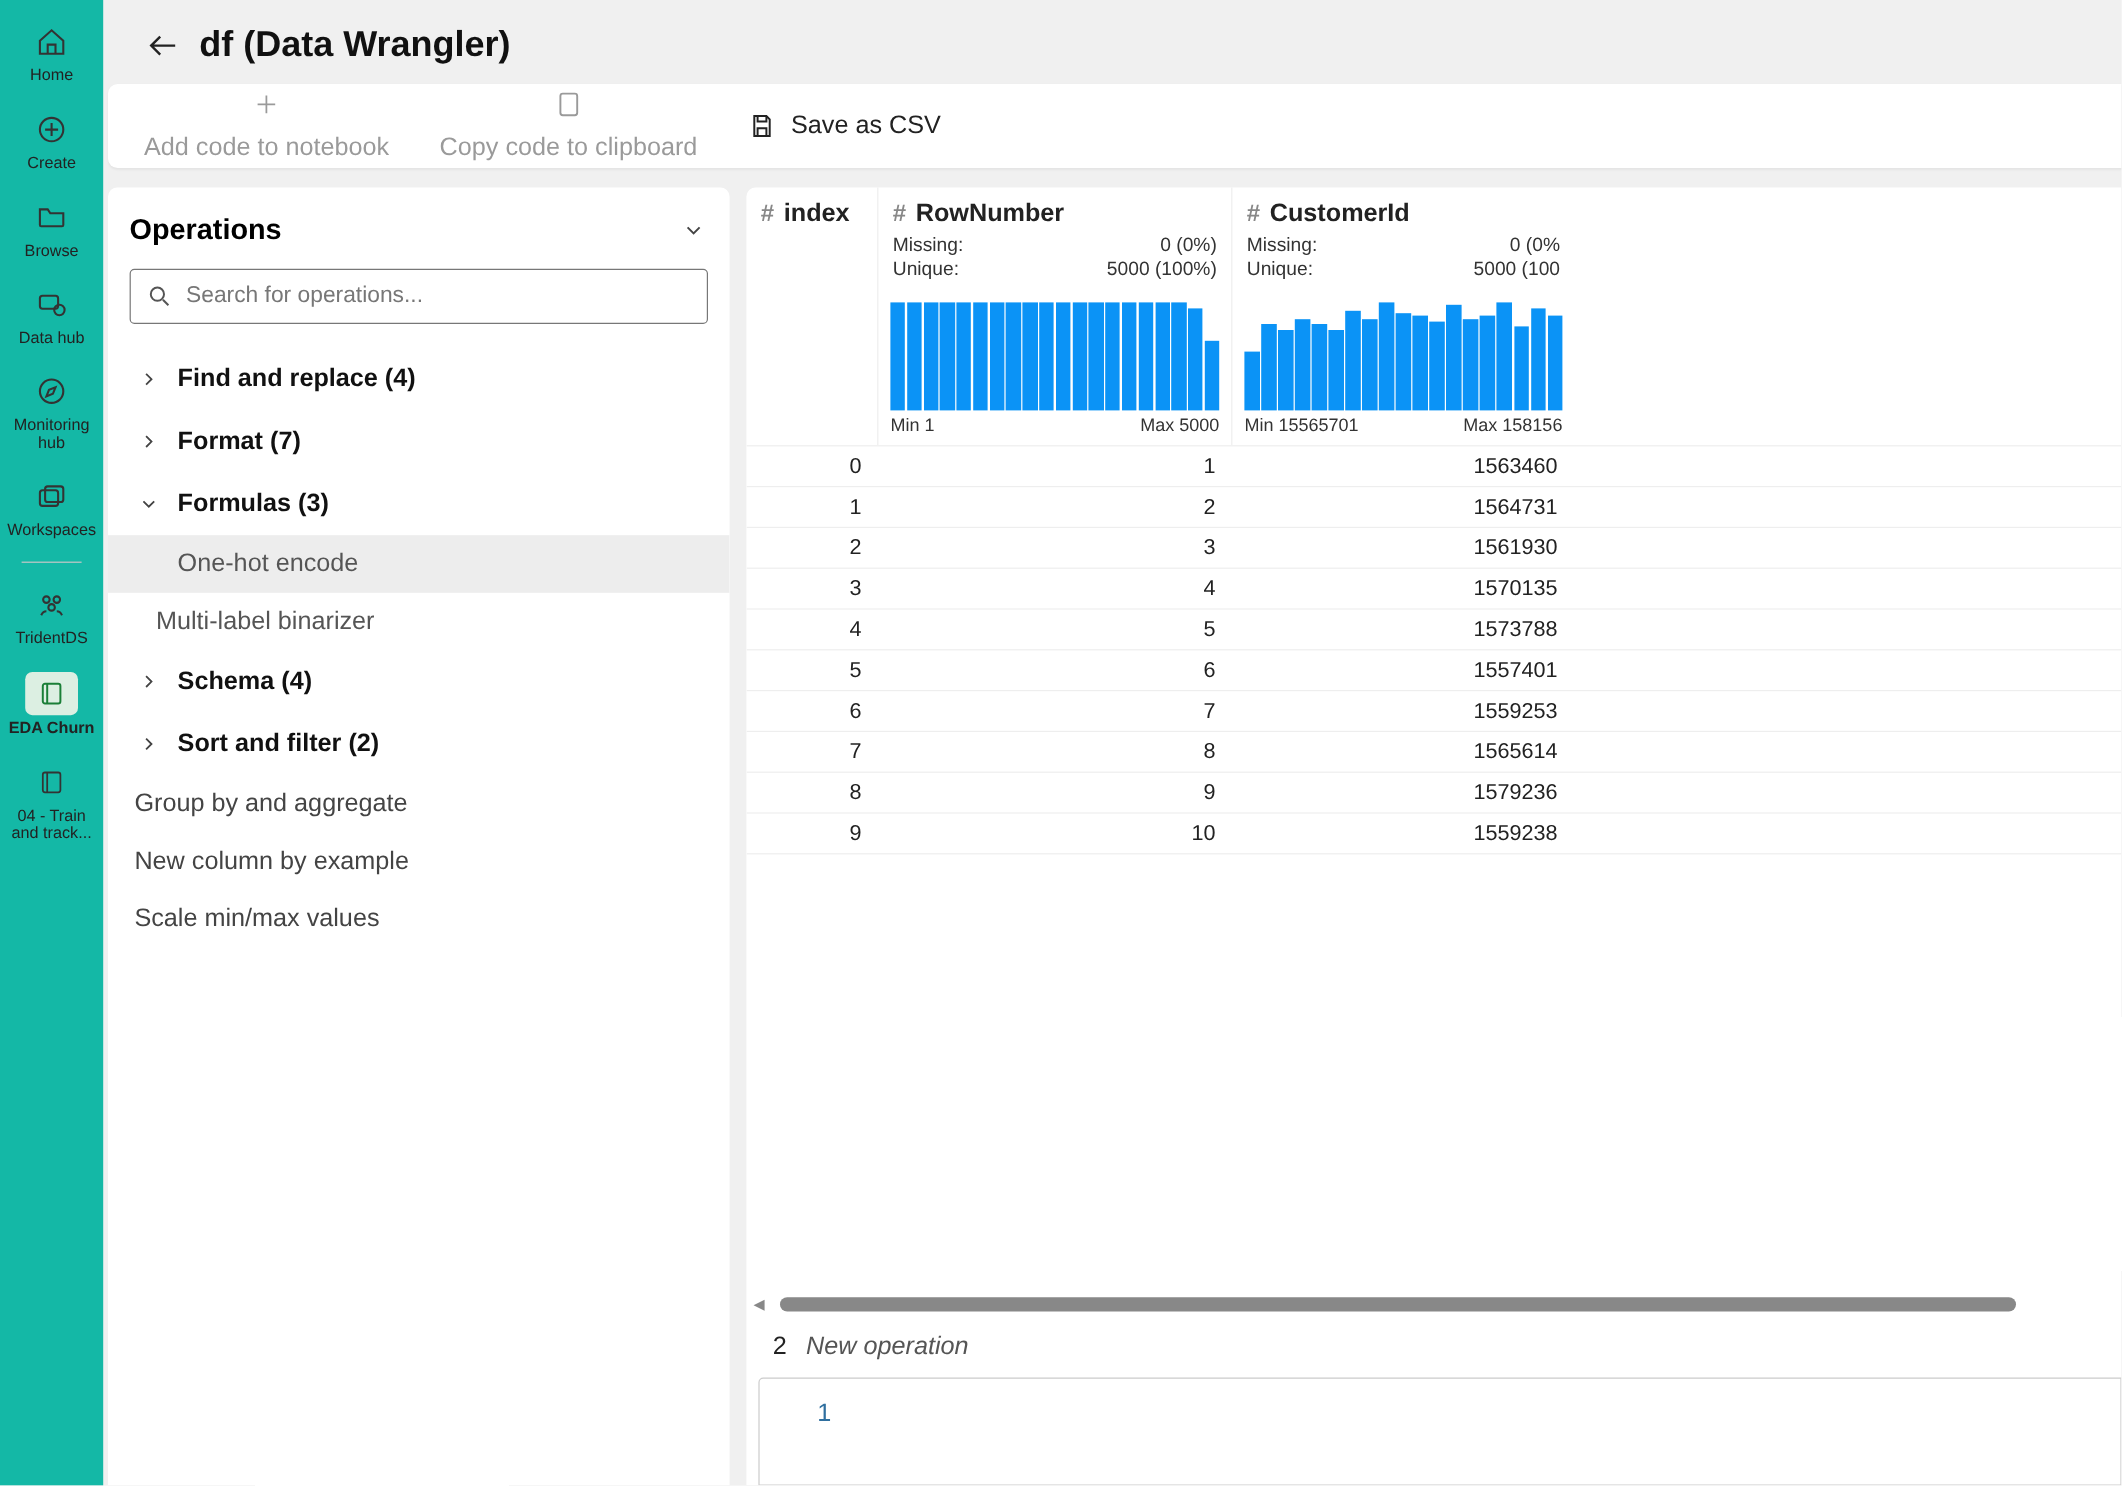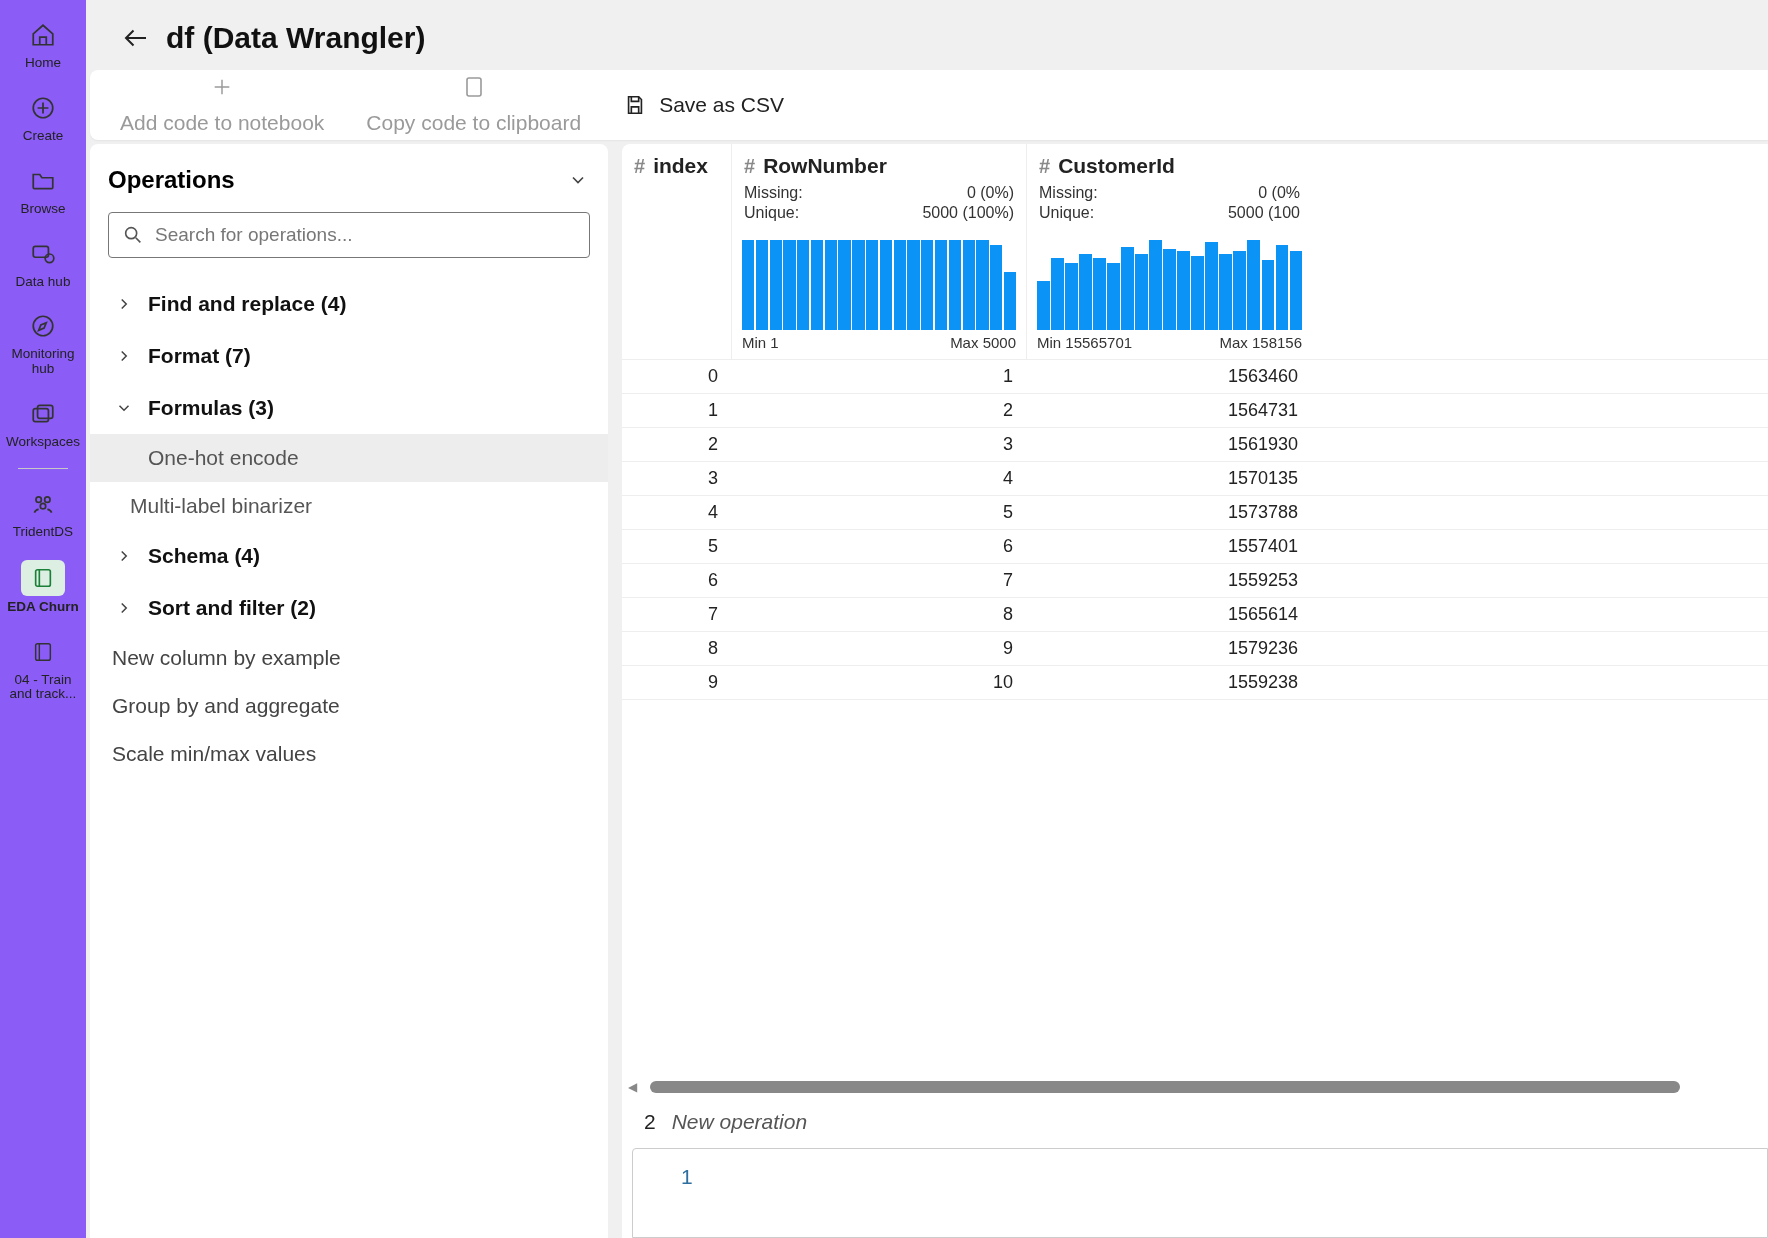--- a/index.html
+++ b/index.html
@@ -1,20 +1,20 @@
 <!DOCTYPE html>
 <html><head>
 <meta charset="utf-8">
 <style>
   * { box-sizing: border-box; margin: 0; padding: 0; font-family: "Segoe UI", Arial, sans-serif; }
   html, body { width: 100%; height: 100%; background: #f0f0f0; overflow: hidden; }
   .app { display: flex; width: 1768px; height: 1238px; background: #f0f0f0; }
 
   
-  .rail { width: 86px; background: #8b5cf6; padding-top: 10px; display: flex; flex-direction: column; align-items: center; }
+  .rail { width: 86px; background: #14b8a6; padding-top: 10px; display: flex; flex-direction: column; align-items: center; }
   .rail-item { width: 78px; text-align: center; padding: 8px 0 12px 0; cursor: pointer; font-size: 14px; color: #222; }
   .rail-item.active { font-weight: 600; text-align: center; }
   .rail-icon { display: flex; align-items: center; justify-content: center; height: 34px; margin-bottom: 4px; color: #333; }
   .rail-icon.active-box { background: #dcefe2; border-radius: 6px; width: 44px; height: 36px; margin: 0 auto 4px auto; }
   .rail-sep { width: 50px; border-top: 1px solid #c8c8c8; margin: 6px 0 10px 0; }
   .rail-label { font-size: 13.5px; line-height: 1.1; }
 
   
   .main { flex: 1; display: flex; flex-direction: column; padding-top: 18px; }
 
@@ -24,21 +24,21 @@
   .title { font-size: 30px; font-weight: 600; margin-left: 10px; color: #111; }
 
   
   .toolbar { background: #fff; border-radius: 8px 0 0 8px; height: 70px; display: flex; align-items: center; padding-left: 30px; margin-left: 4px; gap: 42px; box-shadow: 0 1px 2px rgba(0,0,0,.05); }
   .tb-btn { display: flex; align-items: center; gap: 12px; font-size: 21px; cursor: pointer; }
   .tb-btn.disabled { color: #9a9a9a; flex-direction: column; }
   .tb-btn.enabled { color: #222; }
   .tb-icon { display: flex; align-items: center; justify-content: center; width: 24px; height: 24px; }
 
   
-  .content { display: flex; flex: 1; gap: 14px; margin-top: 4px; margin-left: 4px; overflow: hidden; }
+  .content { display: flex; flex: 1; gap: 14px; margin-top: 16px; margin-left: 4px; overflow: hidden; }
 
   
   .ops-panel { width: 518px; background: #fff; border-radius: 8px 8px 0 0; padding: 22px 18px 0 18px; overflow: hidden; }
   .ops-header { display: flex; align-items: center; justify-content: space-between; margin-bottom: 18px; }
   .ops-title { font-size: 24px; font-weight: 600; }
   .chev { display: inline-flex; align-items: center; justify-content: center; width: 24px; height: 24px; color: #444; }
   .search-wrap { position: relative; margin-bottom: 20px; }
   .search-input { width: 100%; height: 46px; border: 1px solid #777; border-radius: 4px; padding: 0 14px 0 46px; font-size: 19px; color: #333; }
   .search-input::placeholder { color: #777; }
   .search-icon { position: absolute; left: 14px; top: 12px; color: #555; }
@@ -271,22 +271,22 @@
               <span>Schema (4)</span>
             </div>
             <div class="cat">
               <span class="chev">
                 <svg width="18" height="18" viewBox="0 0 24 24" fill="none" stroke="currentColor" stroke-width="2">
                   <path d="M9 6l6 6-6 6"></path>
                 </svg>
               </span>
               <span>Sort and filter (2)</span>
             </div>
+            <div class="flat-item">Group by and aggregate</div>
             <div class="flat-item">New column by example</div>
-            <div class="flat-item">Group by and aggregate</div>
             <div class="flat-item">Scale min/max values</div>
           </div>
       </div>
 
       <div class="data-panel">
         <div class="grid-head">
 
           <div class="col col-index">
             <div class="col-head">
               <div class="col-title">

